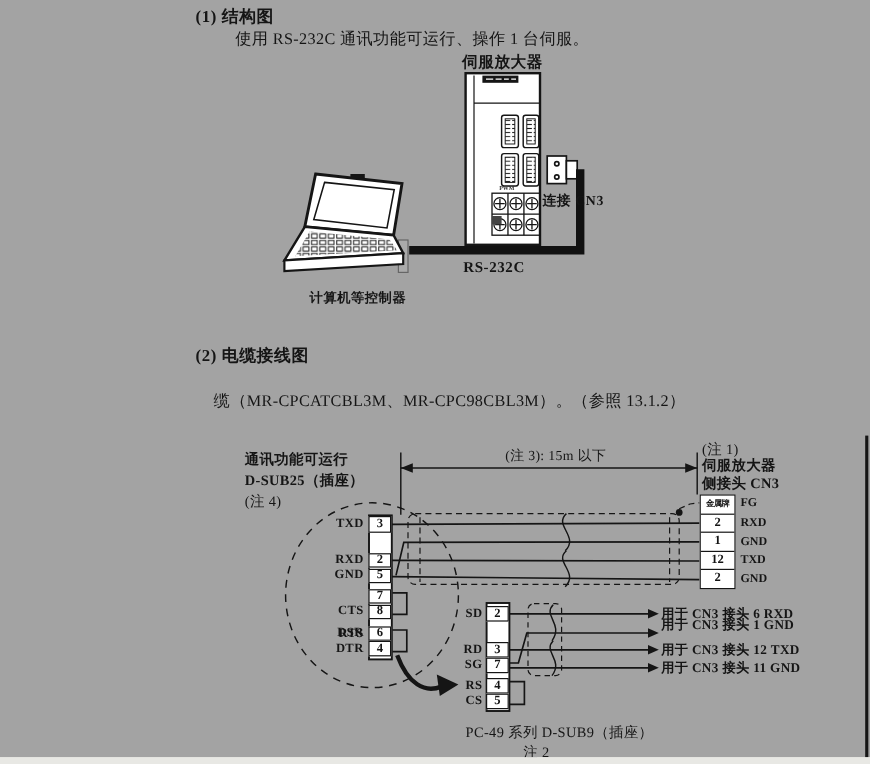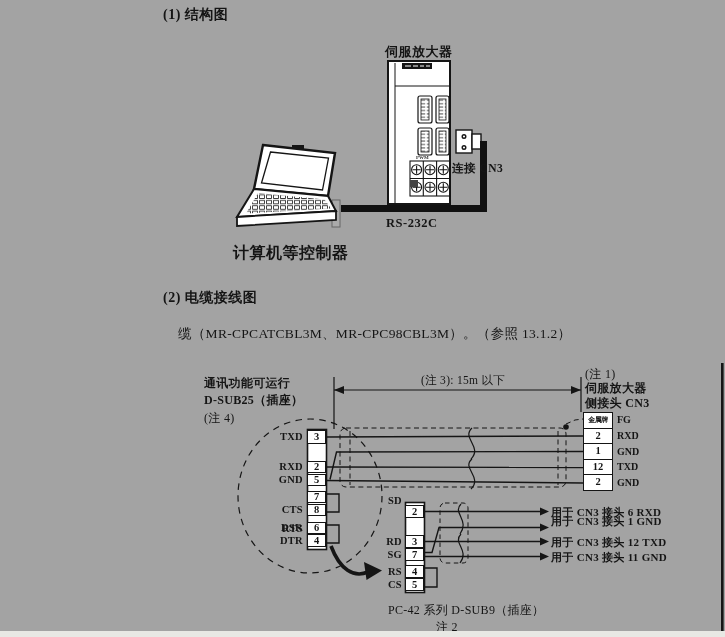--- a/index.html
+++ b/index.html
@@ -170,25 +170,26 @@
         <path d="M461,504 C452,513 470,520 460,534"></path>
         <path d="M461,534 C452,543 470,550 460,563"></path>
       </g>
     </g>
 
     <rect x="18" y="633" width="707" height="2.6" fill="#151515"></rect>
     <rect x="721" y="363" width="2.6" height="272" fill="#151515"></rect>
   </svg>
 
   <div class="t h" style="left:163px;top:6px;">(1) 结构图</div>
+  <div class="t body" style="left:196px;top:25px;">使用 RS-232C 通讯功能可运行、操作 1 台伺服。</div>
   <div class="t lbl" style="left:385px;top:44px;font-size:13px;">伺服放大器</div>
   <div class="tiny-amp-lbl" style="left:416px;top:155px;">PWM</div>
   <div class="t lbl" style="left:452px;top:161px;font-size:11.5px;">连接 CN3</div>
   <div class="t lbl" style="left:386px;top:216px;">RS-232C</div>
-  <div class="t lbl" style="left:233px;top:243px;font-size:16px;">计算机等控制器</div>
+  <div class="t lbl" style="left:258px;top:243px;font-size:11px;">计算机等控制器</div>
 
   <div class="t h" style="left:163px;top:289px;">(2) 电缆接线图</div>
   <div class="t body" style="left:178px;top:326px;">缆（MR-CPCATCBL3M、MR-CPC98CBL3M）。（参照 13.1.2）</div>
 
   <div class="t dlbl" style="left:204px;top:376px;font-weight:600;">通讯功能可运行</div>
   <div class="t dlbl" style="left:204px;top:393px;font-weight:600;">D-SUB25（插座）</div>
   <div class="t dlbl" style="left:204px;top:411px;">(注 4)</div>
   <div class="t dlbl" style="left:421px;top:373px;font-size:11.5px;">(注 3): 15m 以下</div>
 
   <div class="t dlbl" style="left:585px;top:367px;">(注 1)</div>
@@ -217,33 +218,33 @@
   <div class="pin-label" style="left:271px;top:534px;">DTR</div>
 
   <div class="pin-box" style="top:430px;height:14px;line-height:12px;">3</div>
   <div class="pin-box" style="top:461px;height:12px;line-height:10px;">2</div>
   <div class="pin-box" style="top:473.5px;height:12px;line-height:10px;">5</div>
   <div class="pin-box" style="top:491px;height:12px;line-height:10px;">7</div>
   <div class="pin-box" style="top:503.5px;height:12px;line-height:10px;">8</div>
   <div class="pin-box" style="top:521.5px;height:12px;line-height:10px;">6</div>
   <div class="pin-box" style="top:534px;height:13px;line-height:11px;">4</div>
 
-  <div class="pin-label" style="left:370px;top:494px;">SD</div>
+  <div class="pin-label" style="left:370px;top:505px;">SD</div>
   <div class="pin-label" style="left:370px;top:535px;">RD</div>
   <div class="pin-label" style="left:370px;top:548px;">SG</div>
   <div class="pin-label" style="left:370px;top:565px;">RS</div>
   <div class="pin-label" style="left:370px;top:578px;">CS</div>
 
   <div class="pin-box pin-box9" style="top:505px;height:13px;line-height:11px;">2</div>
   <div class="pin-box pin-box9" style="top:535px;height:13px;line-height:11px;">3</div>
   <div class="pin-box pin-box9" style="top:548px;height:13px;line-height:11px;">7</div>
   <div class="pin-box pin-box9" style="top:565px;height:13px;line-height:11px;">4</div>
   <div class="pin-box pin-box9" style="top:578px;height:13px;line-height:11px;">5</div>
 
   <div class="wire-lbl" style="top:505px;">用于 CN3 接头 6 RXD</div>
   <div class="wire-lbl" style="top:514px;">用于 CN3 接头 1 GND</div>
   <div class="wire-lbl" style="top:535px;">用于 CN3 接头 12 TXD</div>
   <div class="wire-lbl" style="top:550px;">用于 CN3 接头 11 GND</div>
 
-  <div class="t dlbl" style="left:388px;top:603px;">PC-42 系列 D-SUB9（插座）</div>
+  <div class="t dlbl" style="left:388px;top:603px;">PC-49 系列 D-SUB9（插座）</div>
   <div class="t dlbl" style="left:388px;top:620px;margin-left:48px;">注 2</div>
 
 </div>
 
 </body></html>

